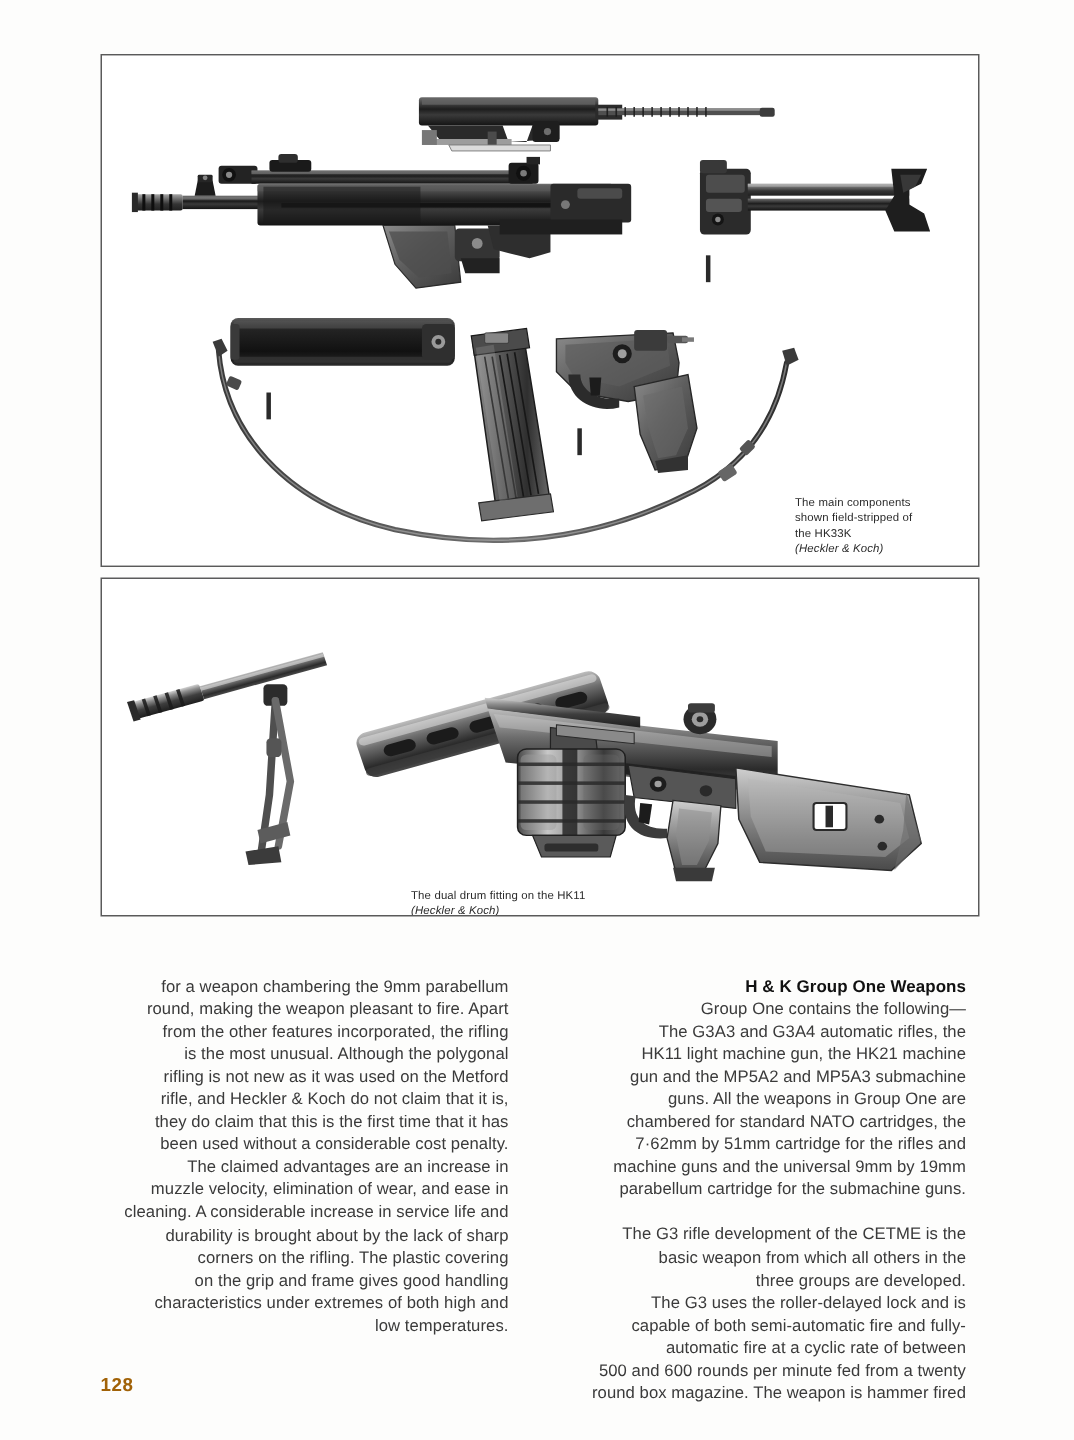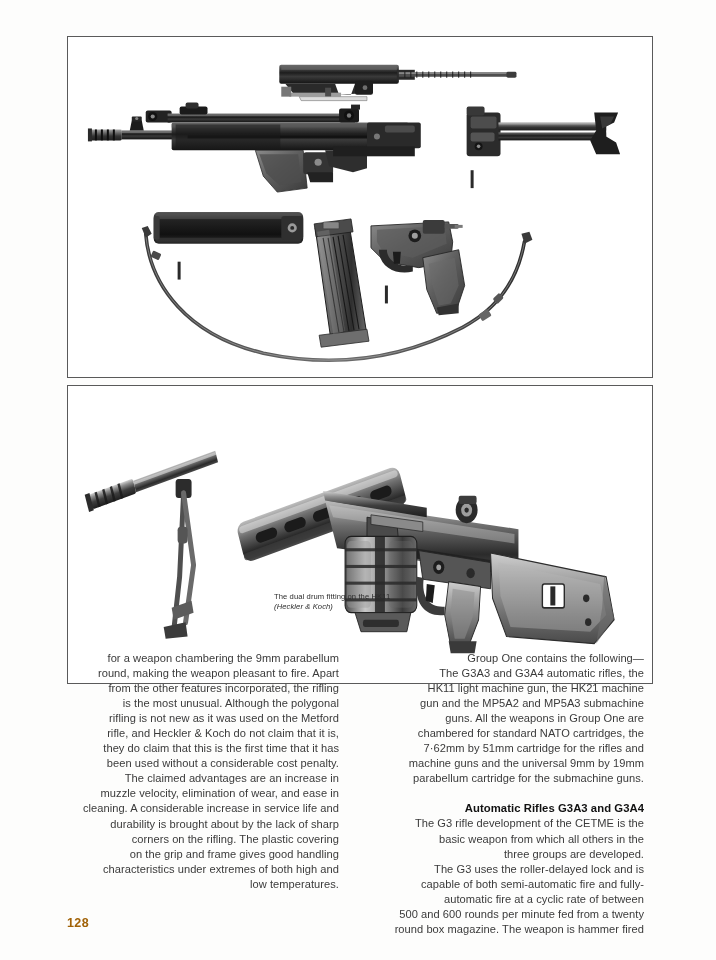--- a/index.html
+++ b/index.html
@@ -19,21 +19,21 @@
 
   
   .figure {
     position: absolute;
     background: #ffffff;
     border: 1px solid #5a5a5a;
     box-sizing: border-box;
     overflow: hidden;
   }
   #figure-top    { left: 67px;  top: 36px;  width: 586px; height: 342px; }
-  #figure-bottom { left: 67px;  top: 385px; width: 586px; height: 299px; }
+  #figure-bottom { left: 67px;  top: 385px; width: 586px; height: 226px; }
 
   .photo-canvas {
     position: absolute;
     inset: 0;
     width: 100%;
     height: 100%;
     display: block;
   }
 
   
@@ -290,20 +290,26 @@
 
       <path d="M74 192 L80 190 L84 198 L78 202 Z" fill="#3a3a3a" stroke="none"></path>
       <path d="M455 198 L463 196 L466 204 L458 208 Z" fill="#3a3a3a" stroke="none"></path>
 
       <rect x="84" y="216" width="9" height="7" rx="1.5" fill="#4a4a4a" stroke="none" transform="rotate(24 88 219)"></rect>
       <rect x="413" y="276" width="11" height="8" rx="1.5" fill="#666" stroke="none" transform="rotate(-33 418 280)"></rect>
       <rect x="427" y="260" width="9" height="7" rx="1.5" fill="#555" stroke="none" transform="rotate(-45 431 263)"></rect>
     </g>
   </svg>
 
+  <div class="caption" id="caption-top">
+    <span>The main components
+shown field-stripped of
+the HK33K</span>
+    <span class="credit">(Heckler &amp; Koch)</span>
+  </div>
 </div>
 
 <div class="figure" id="figure-bottom">
   <svg class="photo-canvas" viewBox="0 0 586 249" preserveAspectRatio="none">
     <defs>
       <linearGradient id="b-steel" x1="0" y1="0" x2="0" y2="1">
         <stop offset="0%" stop-color="#d2d2d2"></stop>
         <stop offset="22%" stop-color="#8d8d8d"></stop>
         <stop offset="55%" stop-color="#3e3e3e"></stop>
         <stop offset="100%" stop-color="#1e1e1e"></stop>
@@ -448,31 +454,31 @@
 muzzle velocity, elimination of wear, and ease in
 cleaning. A considerable increase in service life and
 durability is brought about by the lack of sharp
 corners on the rifling. The plastic covering
 on the grip and frame gives good handling
 characteristics under extremes of both high and
 low temperatures.</p>
 </div>
 
 <div class="col" id="col-right">
+  <h3>H &amp; K Group One Weapons</h3>
   <p>Group One contains the following—
 The G3A3 and G3A4 automatic rifles, the
 HK11 light machine gun, the HK21 machine
 gun and the MP5A2 and MP5A3 submachine
 guns. All the weapons in Group One are
 chambered for standard NATO cartridges, the
 7·62mm by 51mm cartridge for the rifles and
 machine guns and the universal 9mm by 19mm
 parabellum cartridge for the submachine guns.</p>
   <div class="gap"></div>
-  <h3>Automatic Rifles G3A3 and G3A4</h3>
   <p>The G3 rifle development of the CETME is the
 basic weapon from which all others in the
 three groups are developed.
 The G3 uses the roller-delayed lock and is
 capable of both semi-automatic fire and fully-
 automatic fire at a cyclic rate of between
 500 and 600 rounds per minute fed from a twenty
 round box magazine. The weapon is hammer fired</p>
 </div>
 

